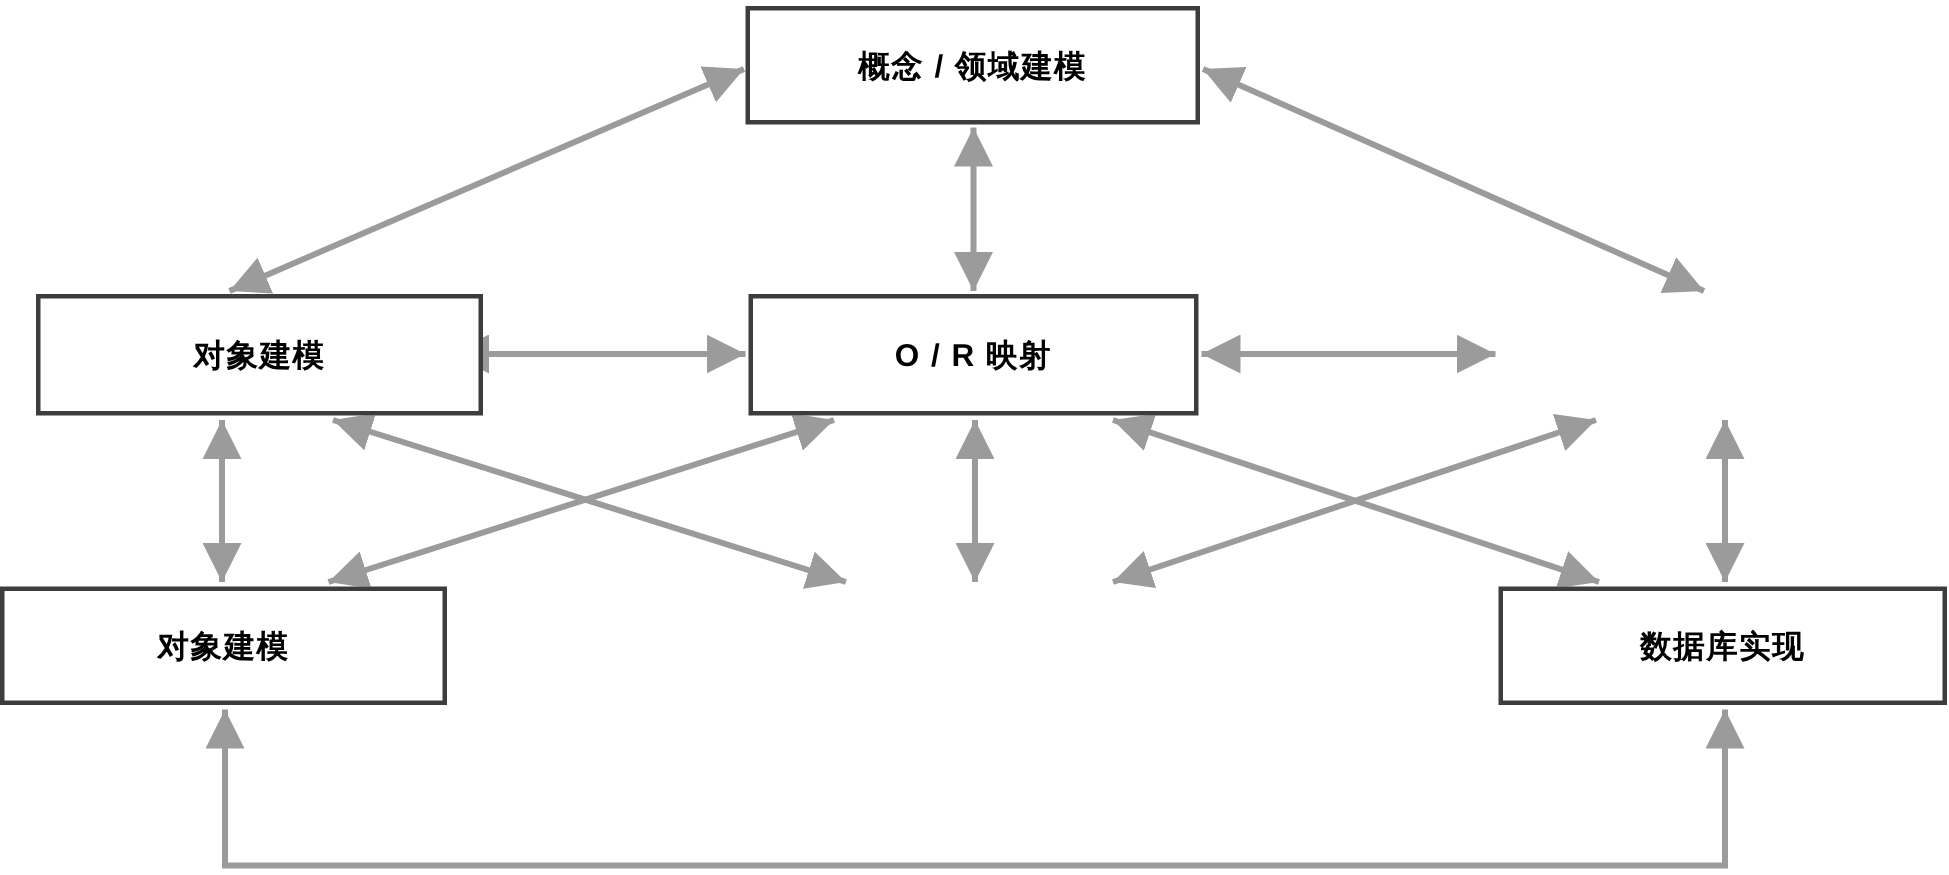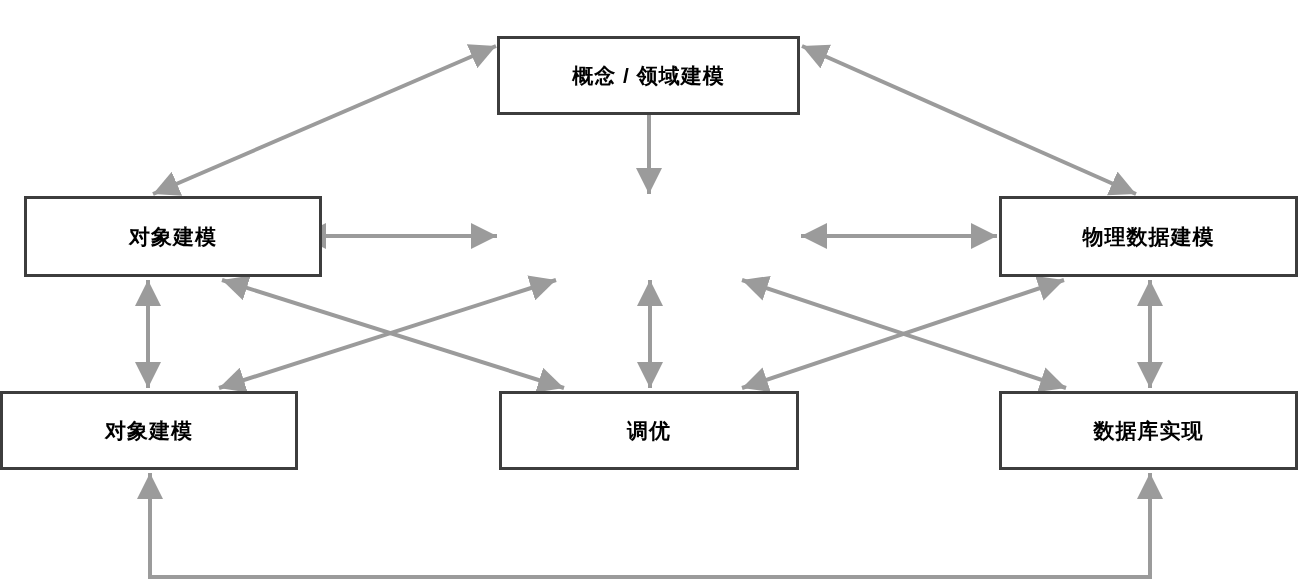--- a/index.html
+++ b/index.html
@@ -38,21 +38,21 @@
     align-items: center;
     justify-content: center;
   }
   .node .label {
     font-size: 21px;
     font-weight: bold;
     color: var(--label-text);
     letter-spacing: 1px;
     white-space: nowrap;
   }
-  .node-concept  { left: 497px; top: 4px;   width: 303px; height: 79px; margin-top: 32px; }
+  .node-concept  { left: 497px; top: 4px;   width: 303px; height: 79px; }
   .node-object   { left: 0px;   top: 196px; width: 298px; height: 81px; margin-left: 24px; }
   .node-or       { left: 499px; top: 196px; width: 300px; height: 81px; }
   .node-physical { left: 999px; top: 196px; width: 299px; height: 81px; }
   .node-app      { left: 0px;   top: 391px; width: 298px; height: 79px; }
   .node-tuning   { left: 499px; top: 391px; width: 300px; height: 79px; }
   .node-db       { left: 999px; top: 391px; width: 299px; height: 79px; }
 </style>
 </head>
 <body>
 
@@ -83,26 +83,23 @@
 
     <path class="route" d="M 150 473 L 150 577 L 1150 577 L 1150 473" marker-start="url(#ah)" marker-end="url(#ah)"></path>
   </svg>
 
   <div class="node node-concept">
     <span class="label">概念 / 领域建模</span>
   </div>
   <div class="node node-object">
     <span class="label">对象建模</span>
   </div>
-  <div class="node node-physical">
-    <span class="label">物理数据建模</span>
+  <div class="node node-or">
+    <span class="label">O / R 映射</span>
   </div>
   <div class="node node-app">
     <span class="label">对象建模</span>
-  </div>
-  <div class="node node-tuning">
-    <span class="label">调优</span>
   </div>
   <div class="node node-db">
     <span class="label">数据库实现</span>
   </div>
 
 </div>
 
 </body></html>

